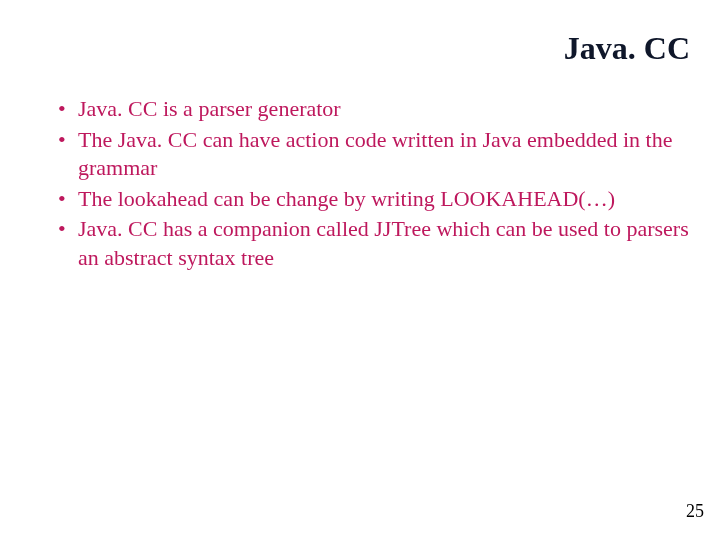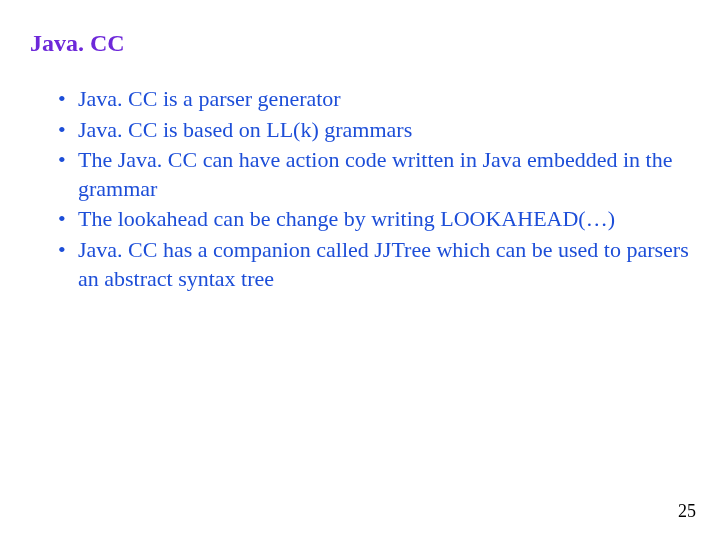--- a/index.html
+++ b/index.html
@@ -9,58 +9,57 @@
     }
     body {
       width: 720px;
       height: 540px;
       background: #ffffff;
       font-family: "Times New Roman", Times, serif;
       position: relative;
       padding: 30px 30px 20px 30px;
     }
     .title {
-      text-align: left;
-      font-size: 24px;
+      text-align: right;
+      font-size: 32px;
       font-weight: bold;
-      color: #6d28d9;
+      color: #0f172a;
       margin-bottom: 28px;
     }
     .bullets {
       list-style: none;
       padding-left: 28px;
     }
     .bullets li {
       font-size: 22px;
-      color: #1d4ed8;
+      color: #be185d;
       line-height: 1.3;
       margin-bottom: 2px;
       position: relative;
       padding-left: 20px;
     }
     .bullets li::before {
       content: "•";
       position: absolute;
       left: 0;
       top: 0;
     }
     .page-number {
       position: absolute;
       bottom: 18px;
-      right: 24px;
+      right: 16px;
       font-size: 18px;
       color: #000000;
     }
   </style>
 </head>
 <body>
 
 <h1 class="title">Java. CC</h1>
 
 <ul class="bullets">
   <li>Java. CC is a parser generator</li>
-  <li>Java. CC is based on LL(k) grammars</li>
   <li>The Java. CC can have action code written in Java embedded  in the grammar</li>
   <li>The lookahead can be change by writing LOOKAHEAD(…)</li>
   <li>Java. CC has a companion called JJTree which can be used to parsers an abstract syntax tree</li>
 </ul>
 
 <div class="page-number">25</div>
 
 </body></html>

